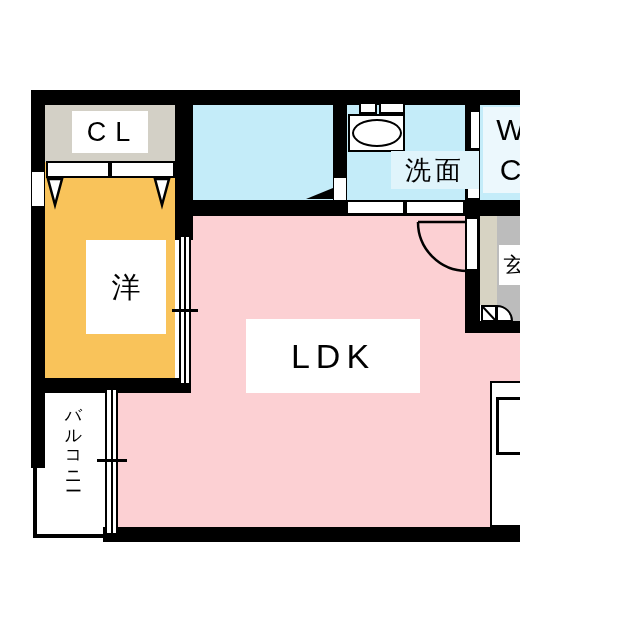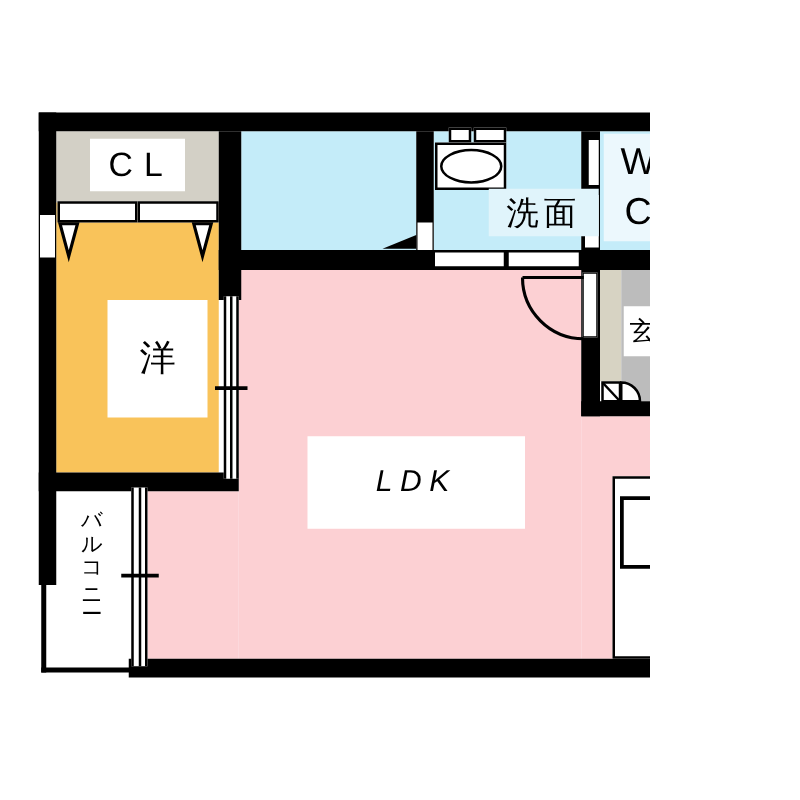--- a/index.html
+++ b/index.html
@@ -114,21 +114,21 @@
 
   <div class="abs label" style="left:483px;top:107px;width:55px;height:86px;font-size:30px;line-height:40px;background:#ecf8fd;">
     <span>W</span>
     <span>C</span>
   </div>
 
   <div class="abs label" style="left:86px;top:240px;width:80px;height:94px;font-size:29px;line-height:45px;">
     <span>洋</span>
   </div>
 
-  <div class="abs label" style="left:246px;top:349px;width:174px;height:74px;font-size:24px;line-height:36px;letter-spacing:6px;font-style:italic;">
+  <div class="abs label" style="left:246px;top:319px;width:174px;height:74px;font-size:34px;line-height:36px;letter-spacing:6px;">
     <span>LDK</span>
   </div>
 
   <div class="abs label" style="left:499px;top:245px;width:30px;height:40px;font-size:21px;">
     <span>玄</span>
   </div>
 
   <div class="abs vtext" style="left:59px;top:396px;width:26px;height:134px;font-size:17px;"><span>バルコニー</span></div>
 
 </div>

